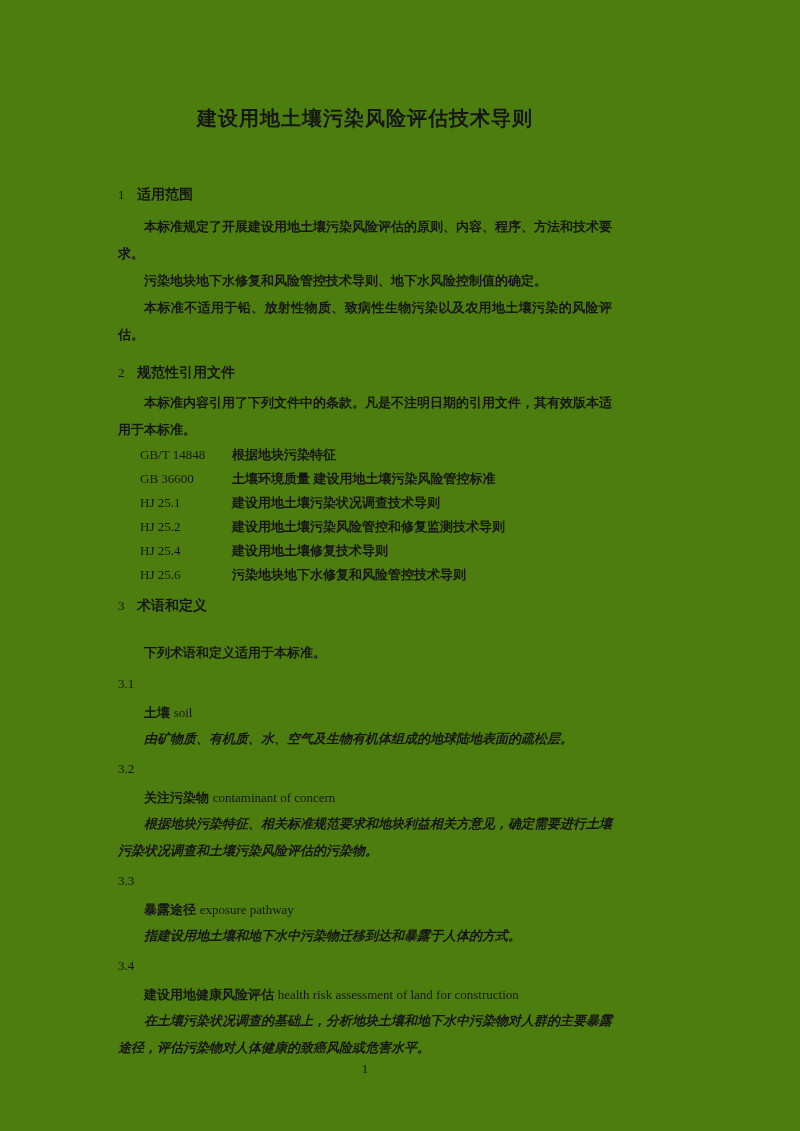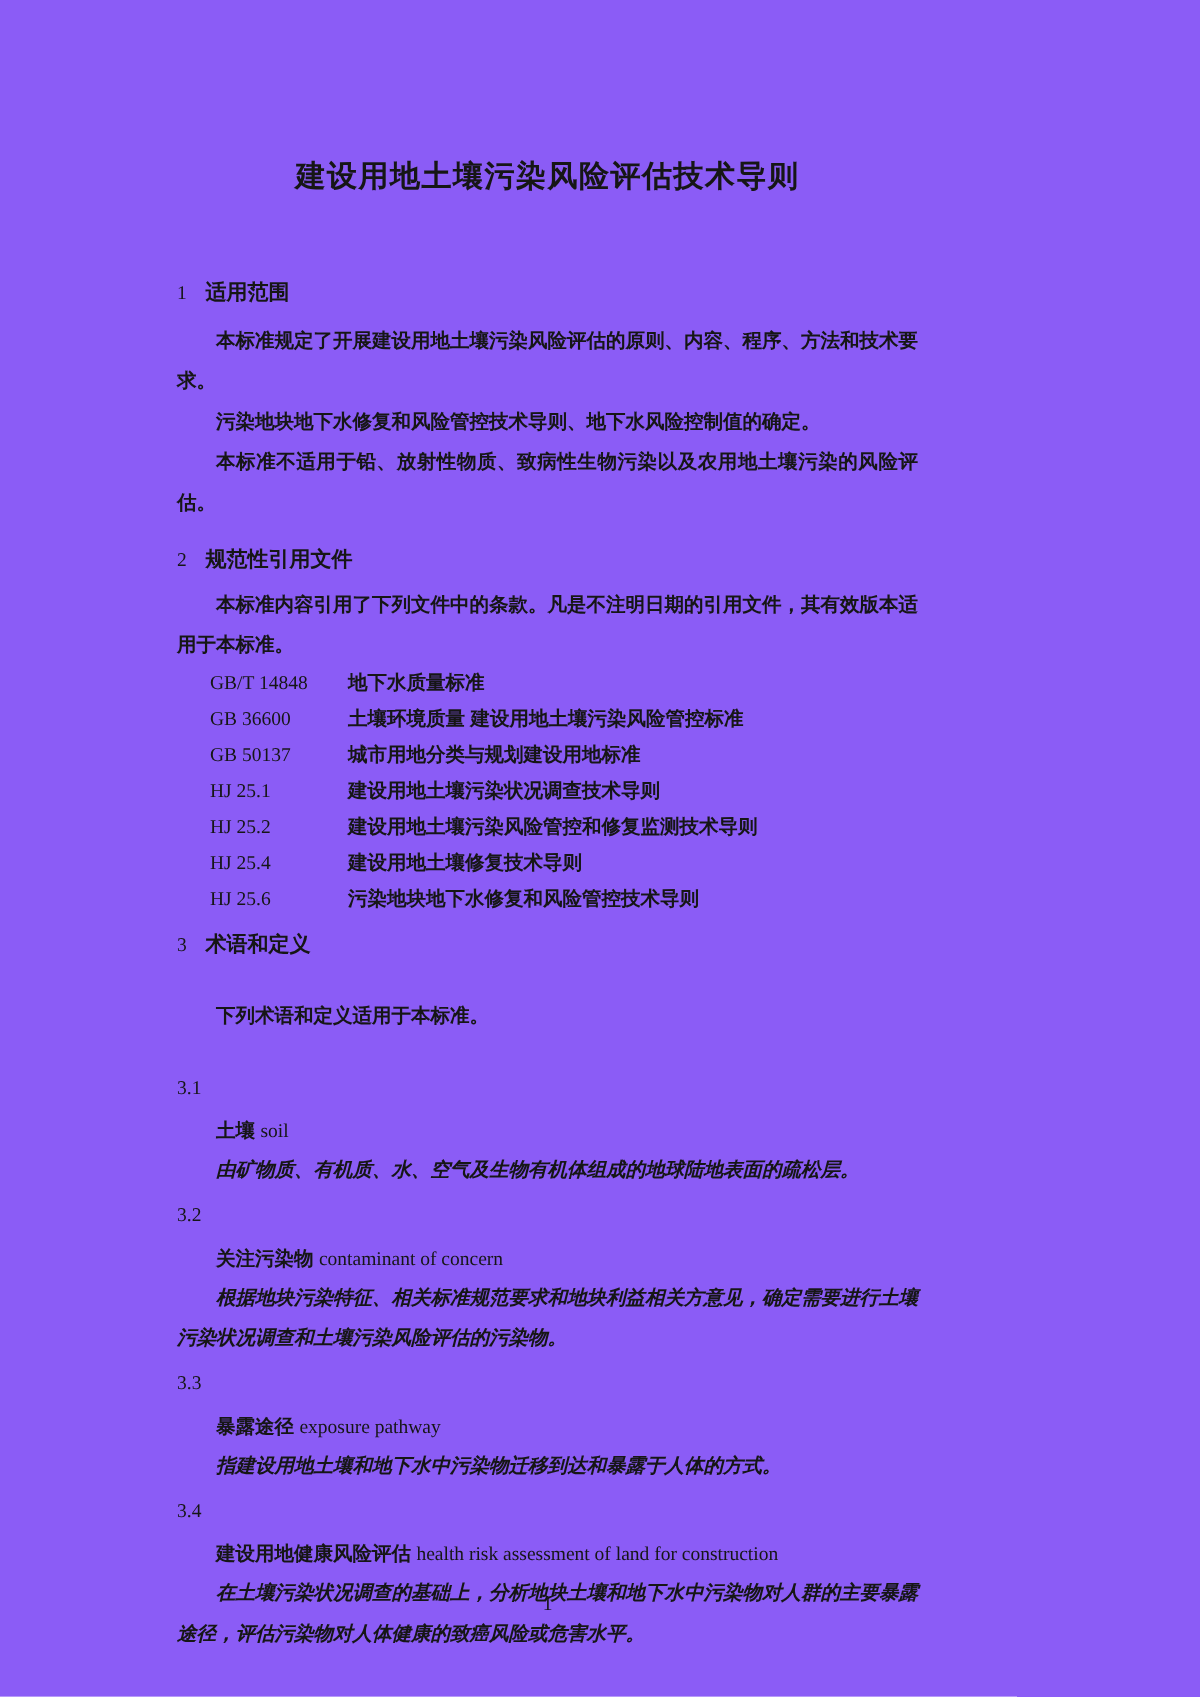--- a/index.html
+++ b/index.html
@@ -11,21 +11,21 @@
     width: 800px;
     height: 1131px;
     overflow: hidden;
     font-family: "Liberation Sans", sans-serif;
     color: #161616;
   }
   .page {
     position: relative;
     width: 800px;
     height: 1131px;
-    background: #8b5cf6;
+    background: #4d7c0f;
   }
   .content {
     position: absolute;
     left: 118px;
     top: 0;
     width: 494px;
     font-weight: bold; 
   }
   .en {
     font-family: "Liberation Serif", serif;
@@ -69,21 +69,21 @@
     line-height: 24px;
     padding-left: 22px;
     white-space: nowrap;
   }
   .ref-code {
     display: inline-block;
     width: 92px;
     font-size: 13px;
   }
   .term { margin-top: 7px; }
-  .term-first { margin-top: 25px; }
+  .term-first { margin-top: 8px; }
   .term-number {
     font-size: 13px;
     line-height: 20px;
   }
   .term-name {
     margin-top: 9px;
     padding-left: 26px;
     font-size: 13px;
     line-height: 20px;
     font-weight: bold;
@@ -124,27 +124,24 @@
       <p class="para">本标准不适用于铅、放射性物质、致病性生物污染以及农用地土壤污染的风险评估。</p>
     </div>
 
     <div class="sec-heading sec2-heading">
       <span class="sec-num en">2</span><span>规范性引用文件</span>
     </div>
     <p class="para sec2-para">本标准内容引用了下列文件中的条款。凡是不注明日期的引用文件，其有效版本适用于本标准。</p>
 
     <div class="ref-list">
       <div class="ref-row">
-        <span class="ref-code en">GB/T 14848</span><span>地下水质量标准</span>
+        <span class="ref-code en">GB/T 14848</span><span>根据地块污染特征</span>
       </div>
       <div class="ref-row">
         <span class="ref-code en">GB 36600</span><span>土壤环境质量 建设用地土壤污染风险管控标准</span>
-      </div>
-      <div class="ref-row">
-        <span class="ref-code en">GB 50137</span><span>城市用地分类与规划建设用地标准</span>
       </div>
       <div class="ref-row">
         <span class="ref-code en">HJ 25.1</span><span>建设用地土壤污染状况调查技术导则</span>
       </div>
       <div class="ref-row">
         <span class="ref-code en">HJ 25.2</span><span>建设用地土壤污染风险管控和修复监测技术导则</span>
       </div>
       <div class="ref-row">
         <span class="ref-code en">HJ 25.4</span><span>建设用地土壤修复技术导则</span>
       </div>

